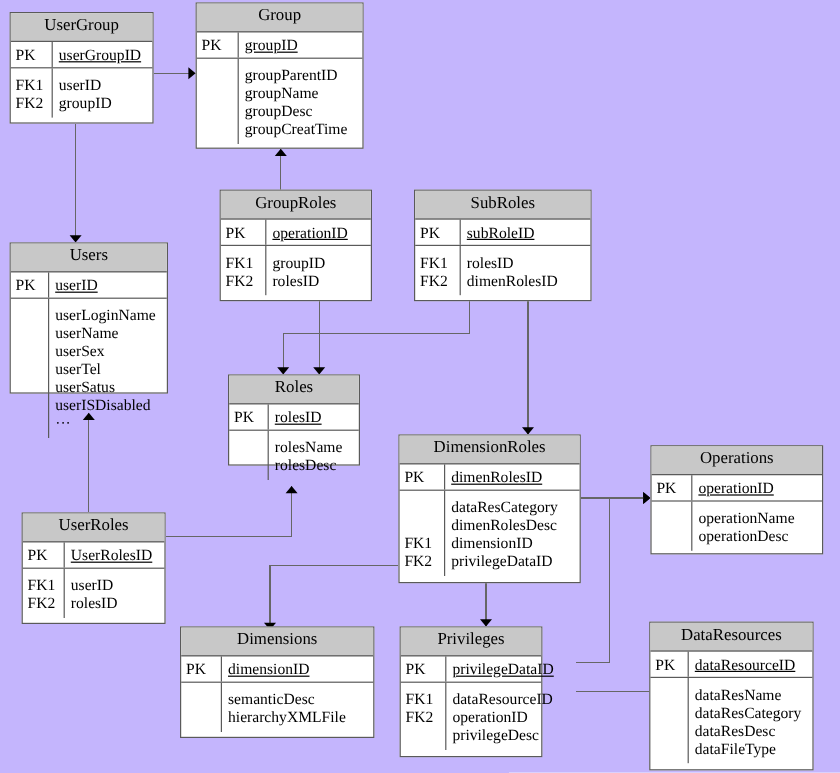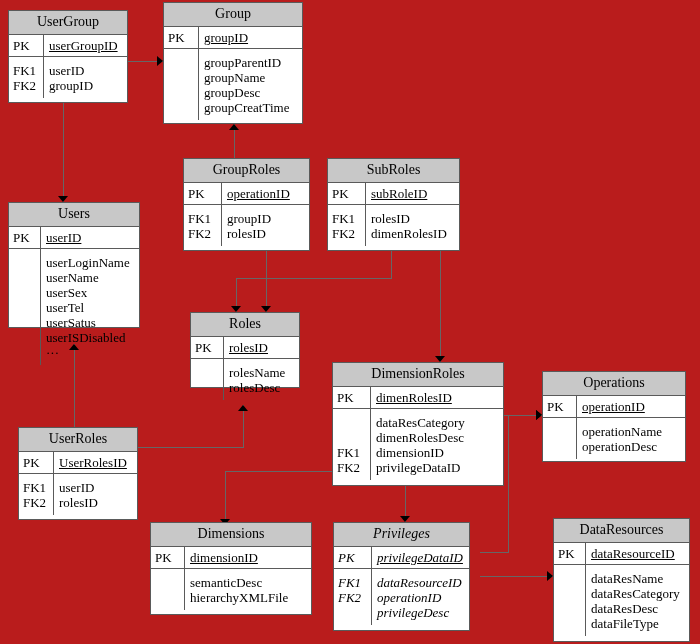--- a/index.html
+++ b/index.html
@@ -5,21 +5,21 @@
 <style>
   html, body {
     margin: 0;
     padding: 0;
     background: #ffffff;
   }
   #canvas {
     position: relative;
     width: 700px;
     height: 644px;
-    background: #b91c1c;
+    background: #c4b5fd;
     font-family: "Liberation Serif", "DejaVu Serif", serif;
     overflow: hidden;
   }
   #edge-layer {
     position: absolute;
     left: 0;
     top: 0;
     width: 700px;
     height: 644px;
     pointer-events: none;
@@ -171,21 +171,21 @@
         <div class="key-col" style="flex-basis: 38px;">
           <div class="row">FK1</div>
           <div class="row">FK2</div>
         </div>
         <div class="name-col">
           <div class="row">groupID</div>
           <div class="row">rolesID</div>
         </div>
       </div>
     </div>
-    <div class="entity" style="left: 327px; top: 158px; width: 133px; height: 93px; font-family: Liberation Serif, serif;">
+    <div class="entity" style="left: 345px; top: 158px; width: 148px; height: 93px; font-family: Liberation Serif, serif;">
       <div class="entity-title">SubRoles</div>
       <div class="attr-section pk-section">
         <div class="key-col" style="flex-basis: 38px;">PK</div>
         <div class="name-col pk-name">subRoleID</div>
       </div>
       <div class="attr-section body-section">
         <div class="key-col" style="flex-basis: 38px;">
           <div class="row">FK1</div>
           <div class="row">FK2</div>
         </div>
@@ -232,21 +232,21 @@
         <div class="key-col" style="flex-basis: 33px;">
           <div class="blank-row"></div>
           <div class="blank-row"></div>
         </div>
         <div class="name-col">
           <div class="row">rolesName</div>
           <div class="row">rolesDesc</div>
         </div>
       </div>
     </div>
-    <div class="entity" style="left: 332px; top: 362px; width: 172px; height: 124px;">
+    <div class="entity" style="left: 332px; top: 362px; width: 152px; height: 124px;">
       <div class="entity-title">DimensionRoles</div>
       <div class="attr-section pk-section">
         <div class="key-col" style="flex-basis: 38px;">PK</div>
         <div class="name-col pk-name">dimenRolesID</div>
       </div>
       <div class="attr-section body-section">
         <div class="key-col" style="flex-basis: 38px;">
           <div class="blank-row"></div>
           <div class="blank-row"></div>
           <div class="row">FK1</div>
@@ -304,40 +304,40 @@
         <div class="key-col" style="flex-basis: 34px;">
           <div class="blank-row"></div>
           <div class="blank-row"></div>
         </div>
         <div class="name-col">
           <div class="row">semanticDesc</div>
           <div class="row">hierarchyXMLFile</div>
         </div>
       </div>
     </div>
-    <div class="entity" style="left: 333px; top: 522px; width: 137px; height: 109px; font-style: italic;">
+    <div class="entity" style="left: 333px; top: 522px; width: 119px; height: 109px;">
       <div class="entity-title">Privileges</div>
       <div class="attr-section pk-section">
         <div class="key-col" style="flex-basis: 38px;">PK</div>
         <div class="name-col pk-name">privilegeDataID</div>
       </div>
       <div class="attr-section body-section">
         <div class="key-col" style="flex-basis: 38px;">
           <div class="row">FK1</div>
           <div class="row">FK2</div>
           <div class="blank-row"></div>
         </div>
         <div class="name-col">
           <div class="row">dataResourceID</div>
           <div class="row">operationID</div>
           <div class="row">privilegeDesc</div>
         </div>
       </div>
     </div>
-    <div class="entity" style="left: 553px; top: 518px; width: 137px; height: 124px;">
+    <div class="entity" style="left: 541px; top: 518px; width: 137px; height: 124px;">
       <div class="entity-title">DataResources</div>
       <div class="attr-section pk-section">
         <div class="key-col" style="flex-basis: 32px;">PK</div>
         <div class="name-col pk-name">dataResourceID</div>
       </div>
       <div class="attr-section body-section">
         <div class="key-col" style="flex-basis: 32px;">
           <div class="blank-row"></div>
           <div class="blank-row"></div>
           <div class="blank-row"></div>

